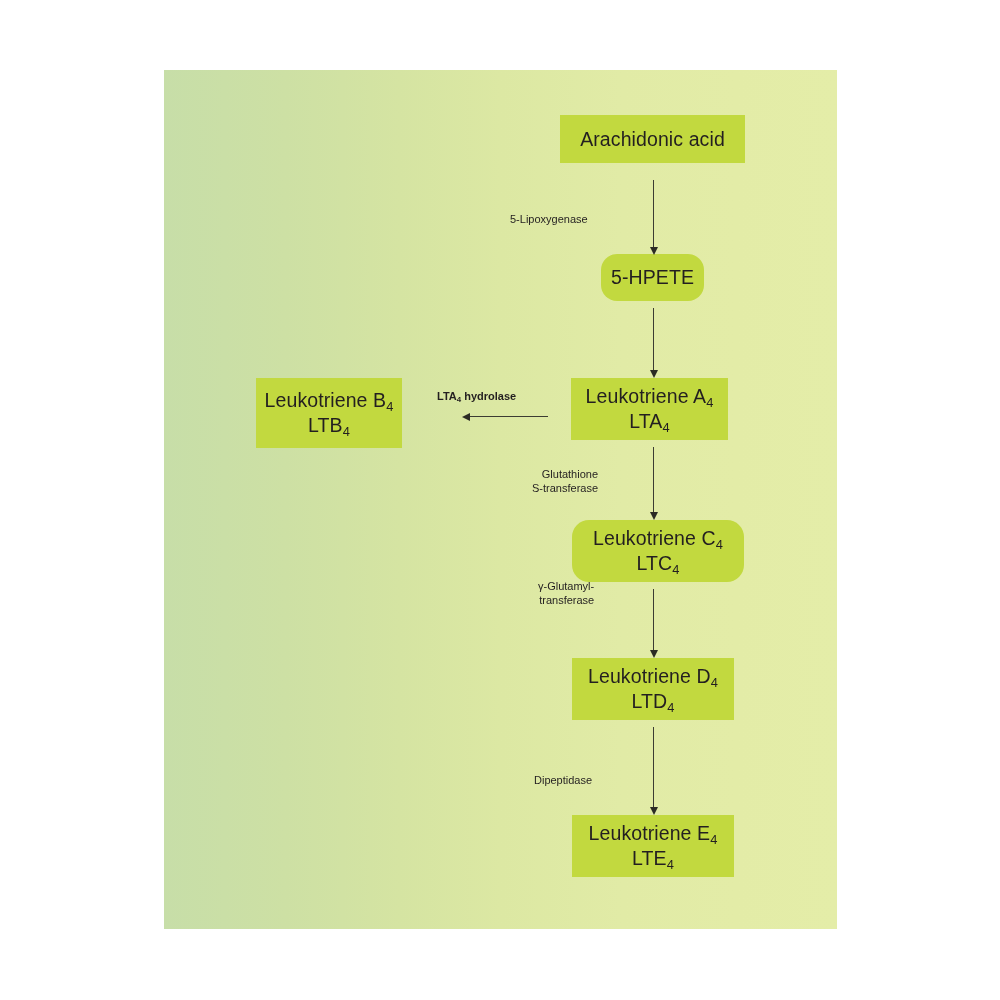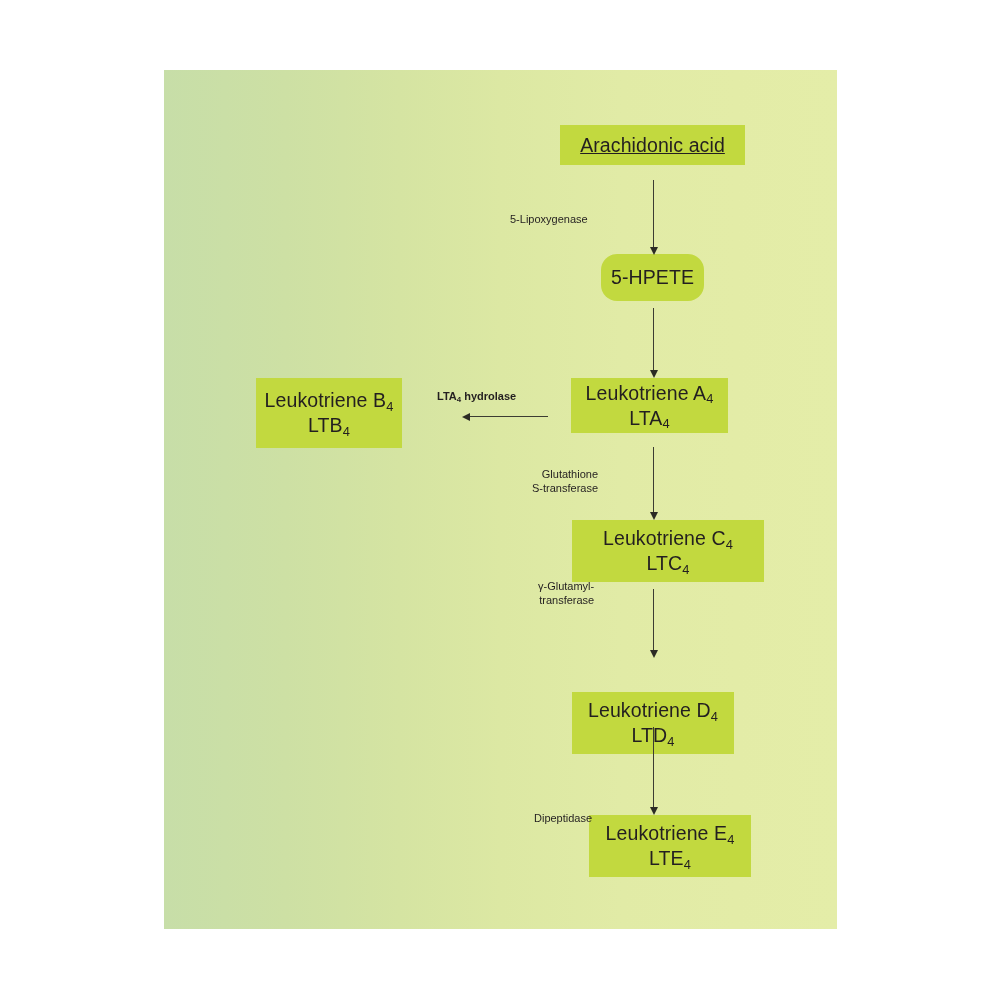--- a/index.html
+++ b/index.html
@@ -51,27 +51,27 @@
   .node .line { display: block; white-space: nowrap; }
   .node sub {
     font-size: 0.66em;
     vertical-align: baseline;
     position: relative;
     bottom: -0.28em;
     line-height: 1;
   }
 
   
-  #node-arachidonic-acid { left: 396px;  top: 55px;  width: 185px; height: 40px; text-decoration: underline; }
+  #node-arachidonic-acid { left: 396px;  top: 45px;  width: 185px; height: 48px; }
   #node-5-hpete          { left: 437px;  top: 184px; width: 103px; height: 47px; border-radius: 16px; }
-  #node-lta4             { left: 407px;  top: 308px; width: 157px; height: 55px; }
+  #node-lta4             { left: 407px;  top: 308px; width: 157px; height: 62px; }
   #node-ltb4             { left: 92px;   top: 308px; width: 146px; height: 70px; }
-  #node-ltc4             { left: 408px;  top: 450px; width: 192px; height: 62px; }
-  #node-ltd4             { left: 408px;  top: 588px; width: 162px; height: 62px; margin-top: 34px; }
-  #node-lte4             { left: 408px;  top: 745px; width: 162px; height: 62px; margin-left: 17px; }
+  #node-ltc4             { left: 408px;  top: 450px; width: 172px; height: 62px; border-radius: 17px; }
+  #node-ltd4             { left: 408px;  top: 588px; width: 162px; height: 62px; }
+  #node-lte4             { left: 408px;  top: 745px; width: 162px; height: 62px; }
 
   
   .arrow-v {
     position: absolute;
     width: 1px;
     background: #3c3c32;
   }
   .arrow-v::after {
     content: "";
     position: absolute;
@@ -118,21 +118,21 @@
     font-size: 0.72em;
     vertical-align: baseline;
     position: relative;
     bottom: -0.25em;
   }
 
   #enzyme-5-lipoxygenase       { left: 346px; top: 143px; }
   #enzyme-lta4-hydrolase       { left: 273px; top: 320px; font-weight: bold; }
   #enzyme-glutathione-s-transferase { left: 368px; top: 398px; }
   #enzyme-gamma-glutamyl-transferase { left: 374px; top: 510px; }
-  #enzyme-dipeptidase          { left: 370px; top: 742px; text-align: center; }
+  #enzyme-dipeptidase          { left: 370px; top: 704px; text-align: center; }
 </style>
 </head>
 <body>
 
 <div id="figure-panel">
 
   <div class="node" id="node-arachidonic-acid">
     <span class="line">Arachidonic acid</span>
   </div>
 

